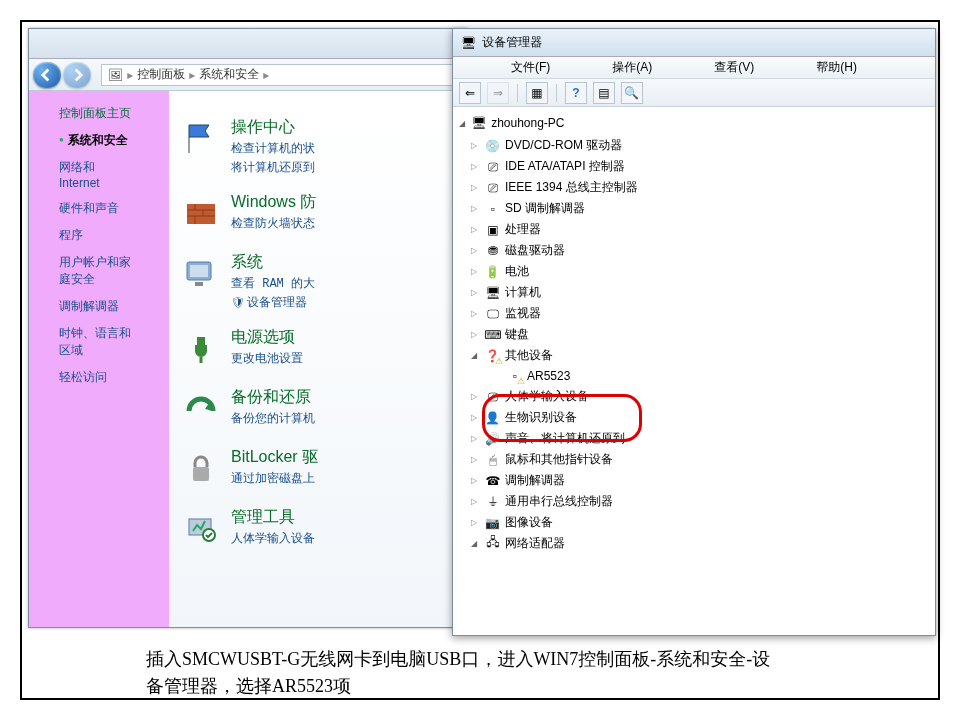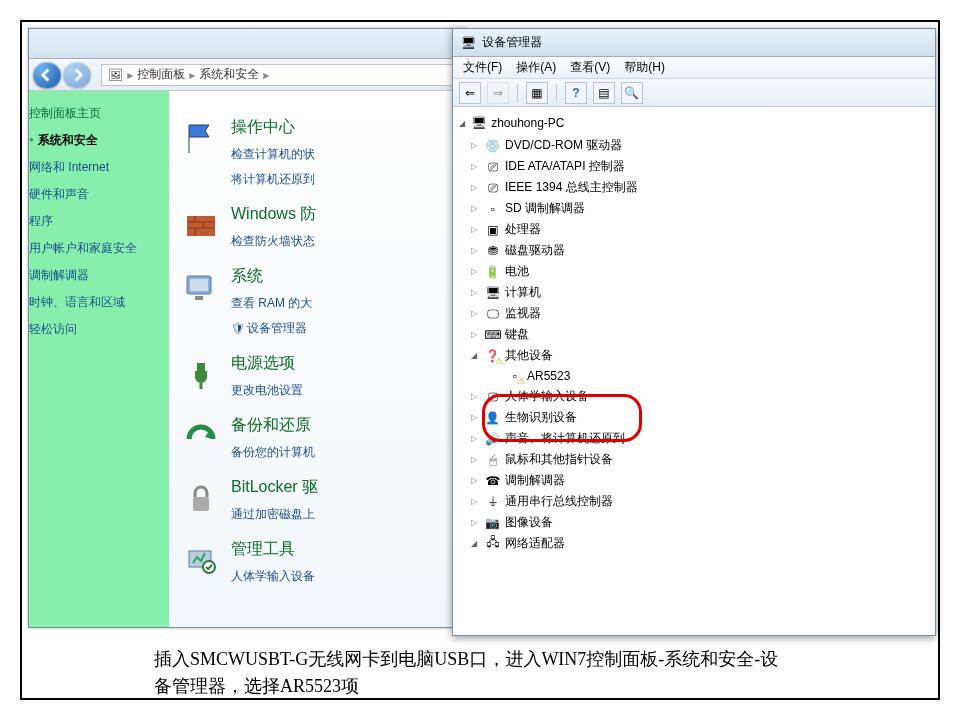--- a/index.html
+++ b/index.html
@@ -8,56 +8,56 @@
 
 
 .cp-window { position: absolute; left: 6px; top: 6px; width: 440px; height: 600px; background: #fff; border: 1px solid #7a8fa0; box-shadow: 0 0 3px rgba(0,0,0,.3); }
 .cp-titlebar { height: 30px; background: linear-gradient(#e8f0f8,#d5e2ee); border-bottom: 1px solid #aab; }
 .cp-nav { height: 32px; background: linear-gradient(#f5f9fc,#e6edf4); display: flex; align-items: center; padding: 0 4px; border-bottom: 1px solid #c0cad4; }
 .nav-btn { width: 28px; height: 26px; border-radius: 14px; background: radial-gradient(circle at 30% 30%,#6db0f0,#1a5aa8); display: flex; align-items: center; justify-content: center; margin-right: 2px; cursor: pointer; box-shadow: inset 0 1px 2px rgba(255,255,255,.6), 0 1px 2px rgba(0,0,0,.4); }
 .nav-btn svg { width: 14px; height: 14px; }
 .breadcrumb { margin-left: 8px; background: #fff; border: 1px solid #b8c4d0; height: 22px; display: flex; align-items: center; padding: 0 6px; flex: 1; font-size: 12px; color: #333; }
 .breadcrumb .sep { margin: 0 4px; color: #888; }
 .cp-body { display: flex; height: calc(100% - 62px); }
-.cp-side { width: 140px; background: #86efac; padding: 14px 0; border-right: none; }
+.cp-side { width: 140px; background: #f0abfc; padding: 14px 30px; border-right: none; }
 .cp-side .head { color: #0a6a3a; font-size: 12px; margin-bottom: 10px; cursor: pointer; }
 .cp-side ul { list-style: none; }
 .cp-side li { margin: 10px 0; color: #1a4f8a; cursor: pointer; }
 .cp-side li.active { font-weight: bold; color: #000; }
 .cp-side li.active::before { content: "●"; color: #2a6; margin-right: 4px; font-size: 8px; vertical-align: 2px; }
 .cp-main { flex: 1; background: linear-gradient(#fff,#f2f6fa); padding: 10px 10px; overflow: hidden; }
 .cp-cat { display: flex; margin: 16px 0; }
 .cp-cat .ic { width: 44px; height: 44px; margin-right: 8px; display: flex; align-items: center; justify-content: center; }
 .cp-cat .tx h3 { color: #0a6c2a; font-size: 16px; font-weight: normal; cursor: pointer; }
-.cp-cat .tx a { display: block; color: #1a4f8a; font-size: 12px; margin-top: 8px; cursor: pointer; text-decoration: none; }
+.cp-cat .tx a { display: block; color: #1a4f8a; font-size: 12px; margin-top: 2px; cursor: pointer; text-decoration: none; font-family: Liberation Mono, monospace; }
 .cp-cat .tx a.shield::before { content: "🛡"; font-size: 11px; margin-right: 2px; }
 
 
 .dm-window { position: absolute; left: 430px; top: 6px; width: 484px; height: 608px; background: #fff; border: 1px solid #7a8fa0; box-shadow: 0 2px 8px rgba(0,0,0,.4); }
 .dm-titlebar { height: 28px; background: linear-gradient(#eaf2fa,#cfe0ee); display: flex; align-items: center; padding: 0 8px; border-bottom: 1px solid #aab; }
 .dm-titlebar .ti { font-size: 12px; display: flex; align-items: center; gap: 6px; }
 .dm-menu { height: 22px; background: linear-gradient(#f9fbfd,#ebf1f6); display: flex; align-items: center; padding: 0 10px; border-bottom: 1px solid #d0d8e0; }
-.dm-menu span { margin-right: 14px; cursor: pointer; }
+.dm-menu span { margin-right: 14px; cursor: pointer; margin-left: 48px; }
 .dm-toolbar { height: 28px; background: linear-gradient(#f6f9fc,#e8eef4); display: flex; align-items: center; padding: 0 6px; border-bottom: 1px solid #c5d0da; gap: 6px; }
 .tb-btn { width: 22px; height: 22px; border: 1px solid #b8c4d0; background: #f2f6fa; display: flex; align-items: center; justify-content: center; cursor: pointer; }
 .tb-sep { width: 1px; height: 18px; background: #c0cad4; margin: 0 2px; }
 .dm-tree { padding: 8px 6px; height: calc(100% - 78px); overflow: auto; font-size: 12px; background: #fff; }
 .tree-root { display: flex; align-items: center; gap: 4px; cursor: pointer; margin-bottom: 4px; }
 .tree-root::before { content: "◢"; font-size: 8px; color: #666; margin-right: 2px; }
 .tree-item { display: flex; align-items: center; gap: 4px; padding: 2px 0 2px 26px; cursor: pointer; position: relative; }
 .tree-item::before { content: "▷"; position: absolute; left: 12px; font-size: 8px; color: #888; }
 .tree-item.open::before { content: "◢"; color: #666; }
 .tree-child { display: flex; align-items: center; gap: 4px; padding: 2px 0 2px 48px; cursor: pointer; }
 .ic-sm { width: 16px; height: 16px; display: inline-flex; align-items: center; justify-content: center; flex: 0 0 16px; }
 .highlight { border: 3px solid #d00; border-radius: 18px; position: absolute; left: 460px; top: 372px; width: 160px; height: 48px; pointer-events: none; }
 .warn-overlay { position: relative; }
 .warn-overlay::after { content: "⚠"; position: absolute; right: -2px; bottom: -2px; font-size: 9px; color: #d90; }
 
 
-.caption { position: absolute; left: 132px; top: 624px; width: 640px; font-size: 18px; font-family: "SimSun", serif; line-height: 1.5; }
+.caption { position: absolute; left: 124px; top: 624px; width: 640px; font-size: 18px; font-family: "SimSun", serif; line-height: 1.5; }
 
 
 .flag { color: #2a6bd8; }
 .wall { color: #b04828; }
 .mon { color: #5a7aa8; }
 .plug { color: #3a8a3a; }
 .arc { color: #2a8a4a; }
 .lock { color: #888; }
 .tool { color: #5a7aa8; }
 </style>

